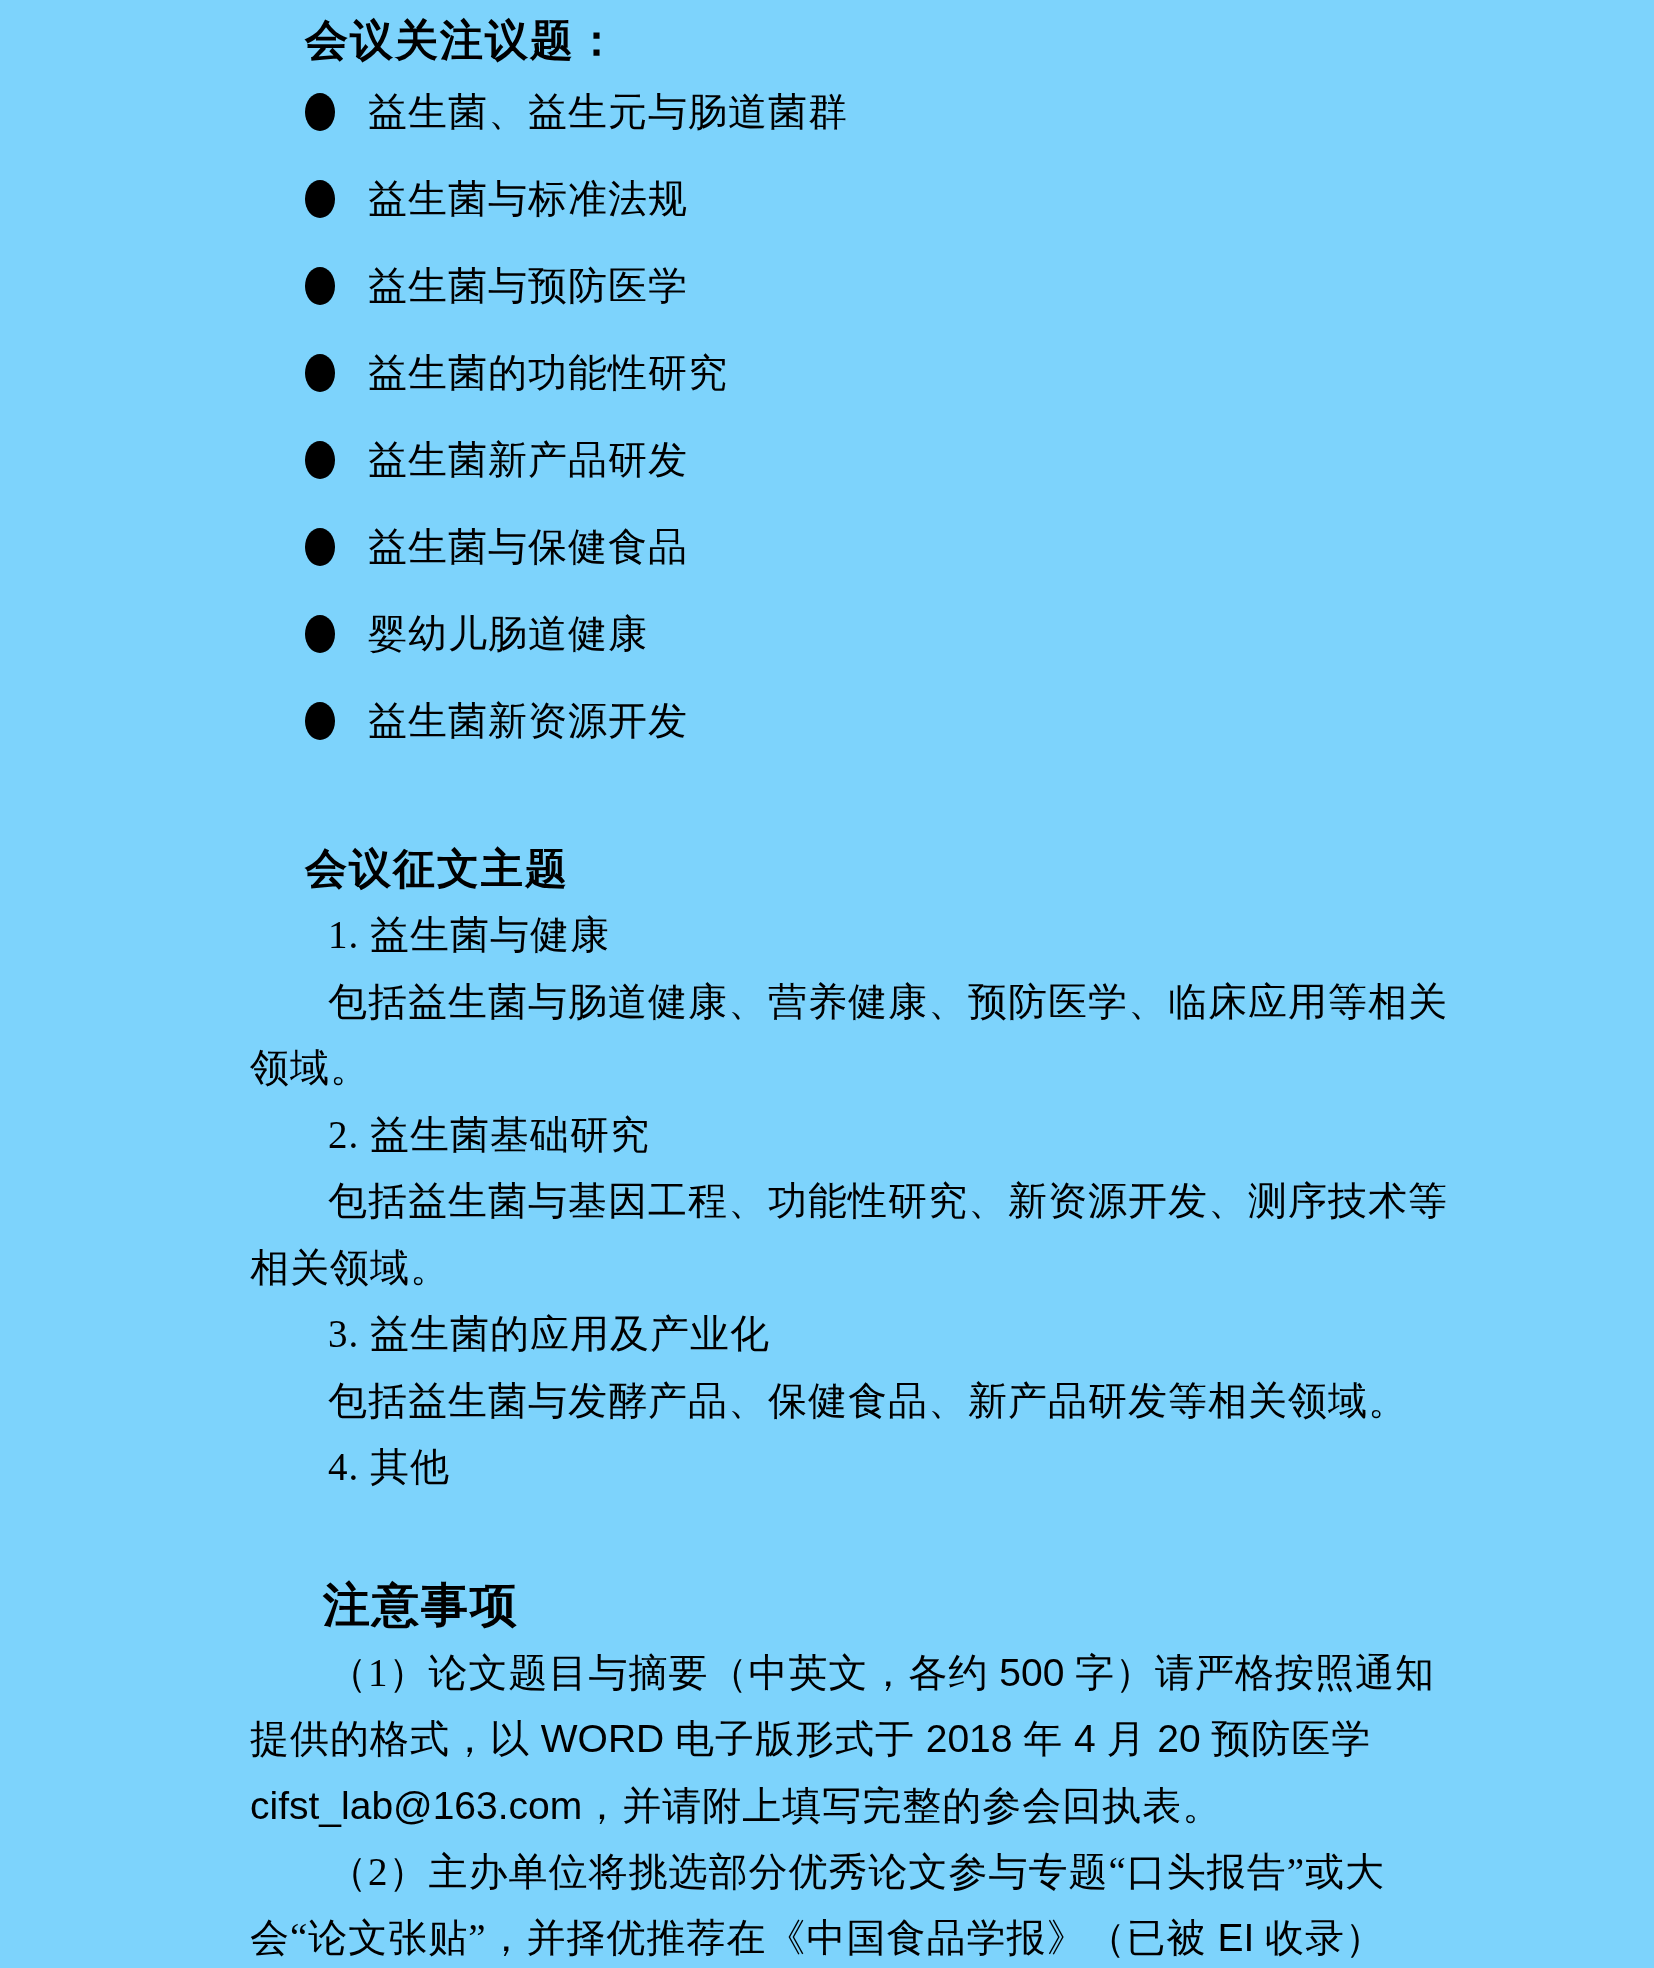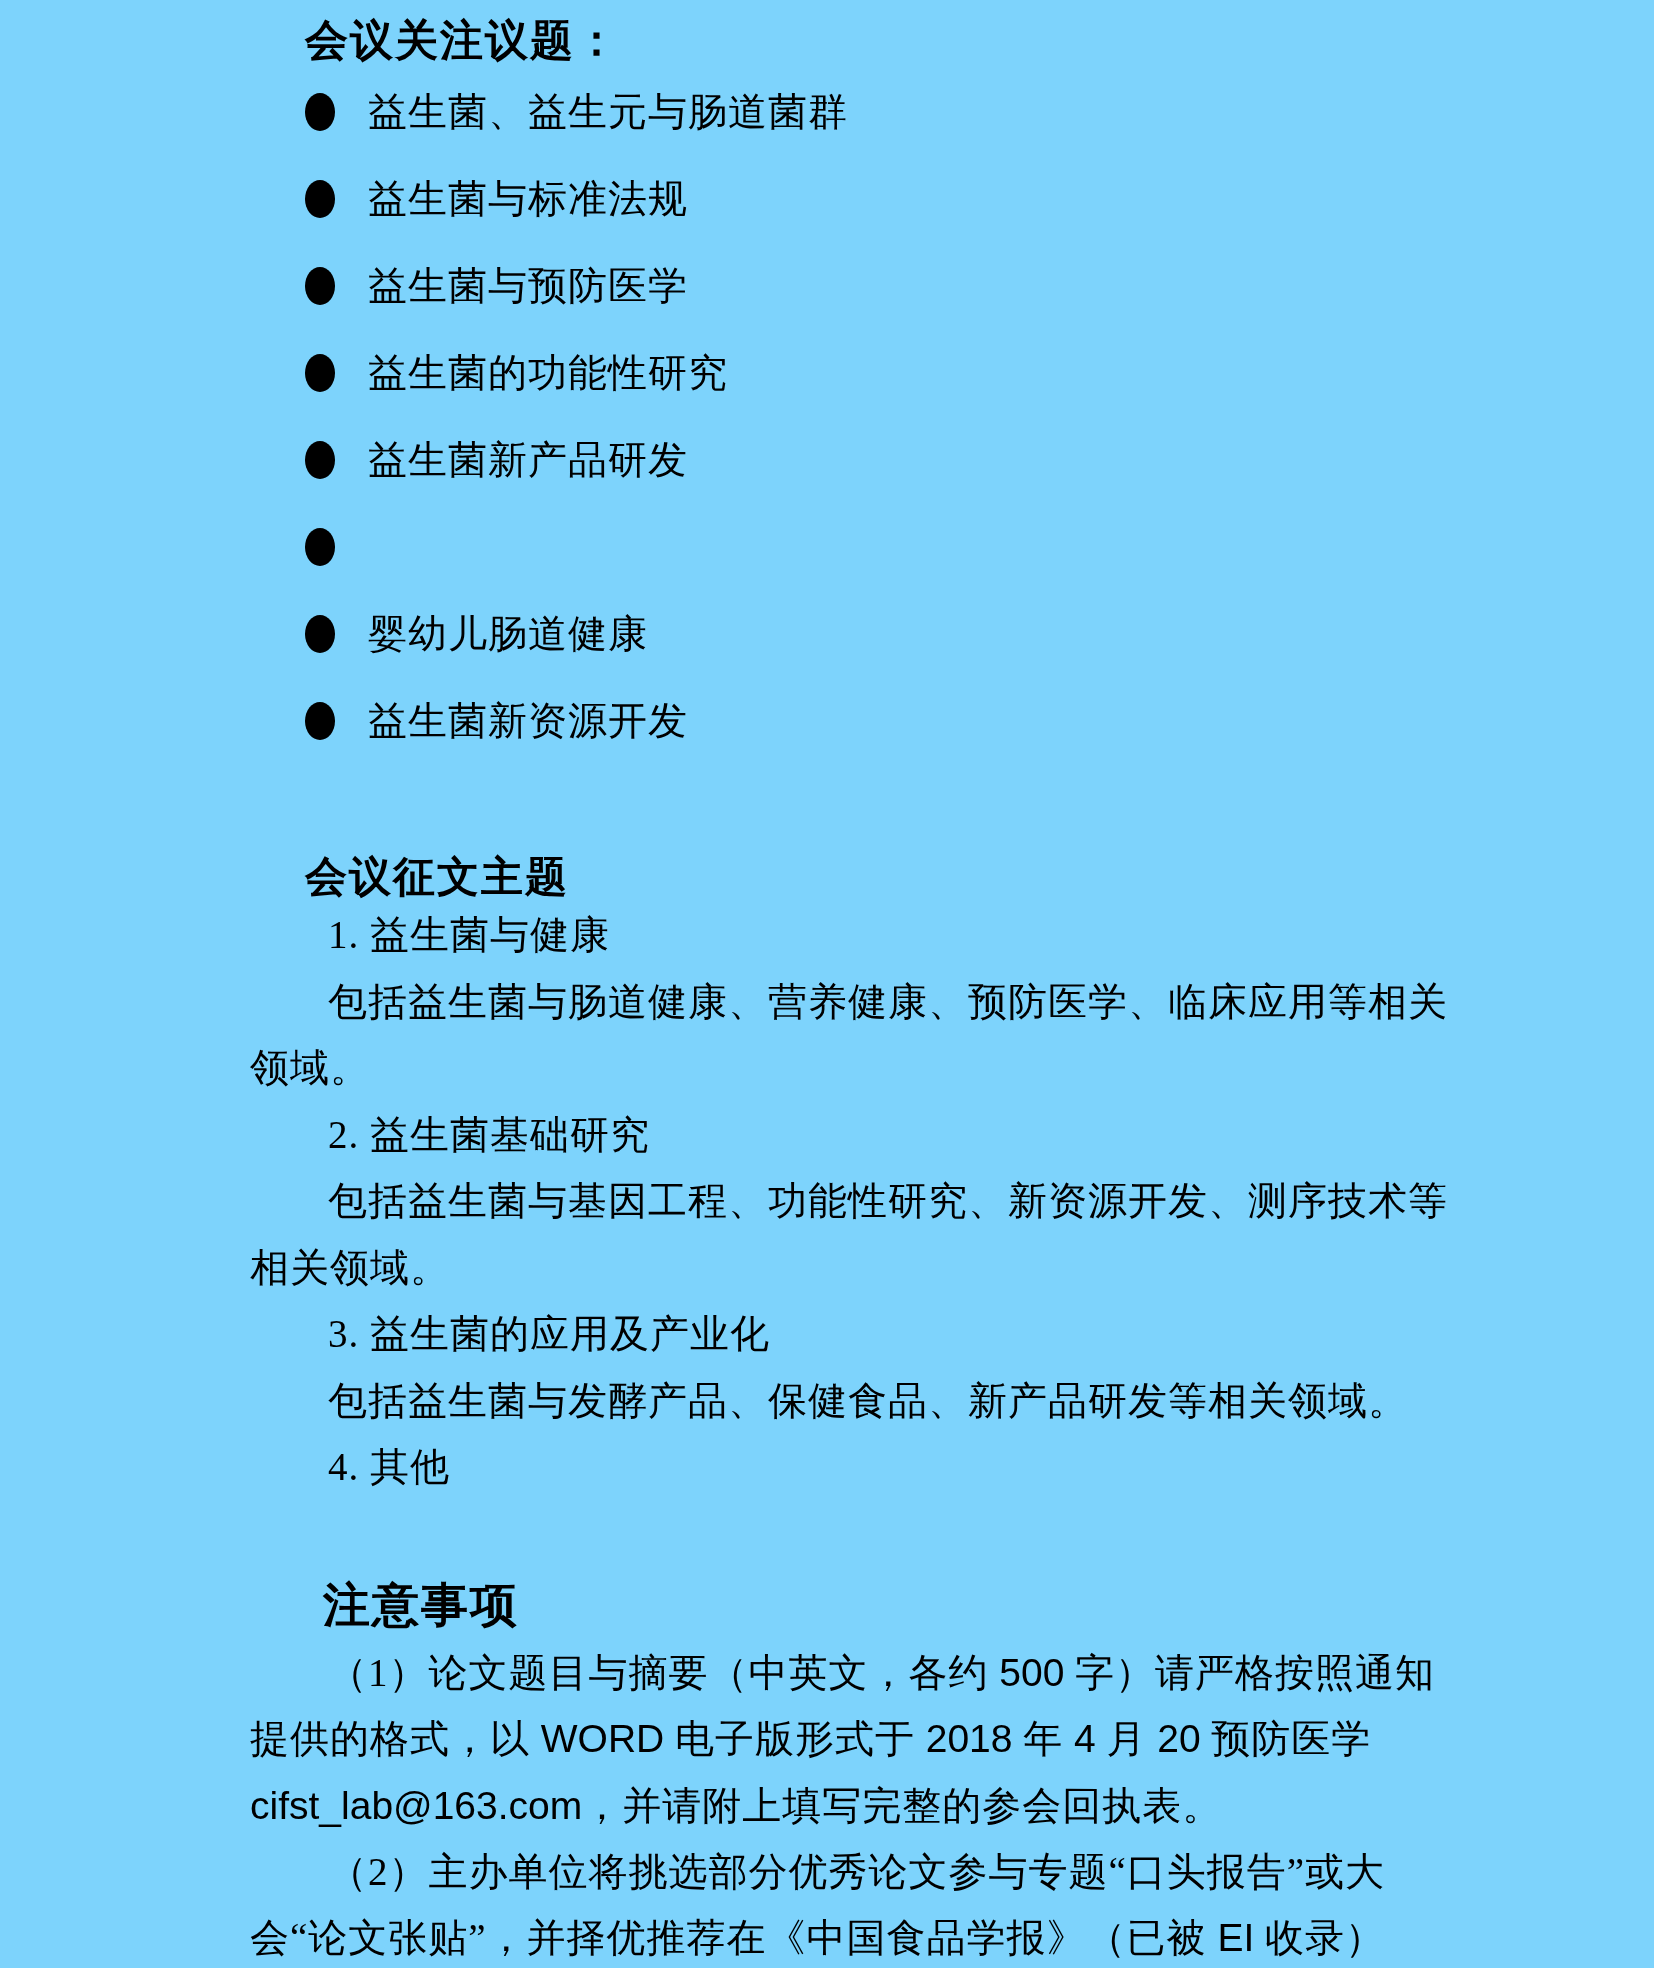--- a/index.html
+++ b/index.html
@@ -15,21 +15,21 @@
   .h-bold{
     position:absolute;
     font-family:"Liberation Sans","DejaVu Sans",sans-serif;
     font-weight:bold;
     font-size:43px;
     line-height:52px;
     letter-spacing:2px;
     white-space:nowrap;
   }
   .h1{left:305px;top:14px;}
-  .h2{left:305px;top:845px;font-size:42px;line-height:48px;margin-top:8px;}
+  .h2{left:305px;top:845px;font-size:42px;line-height:48px;}
   .h3{left:323px;top:1581px;font-size:47px;line-height:48px;}
 
   
   .bullets{
     position:absolute;
     left:305px;top:68px;
     margin:0;padding:0;list-style:none;
   }
   .bullet-item{
     height:87px;
@@ -95,20 +95,21 @@
     <li class="bullet-item">
       <span class="bullet-dot"></span>
       <span class="cn">益生菌的功能性研究</span>
     </li>
     <li class="bullet-item">
       <span class="bullet-dot"></span>
       <span class="cn">益生菌新产品研发</span>
     </li>
     <li class="bullet-item">
       <span class="bullet-dot"></span>
+      <span class="cn">益生菌与保健食品</span>
     </li>
     <li class="bullet-item">
       <span class="bullet-dot"></span>
       <span class="cn">婴幼儿肠道健康</span>
     </li>
     <li class="bullet-item">
       <span class="bullet-dot"></span>
       <span class="cn">益生菌新资源开发</span>
     </li>
   </ul>

